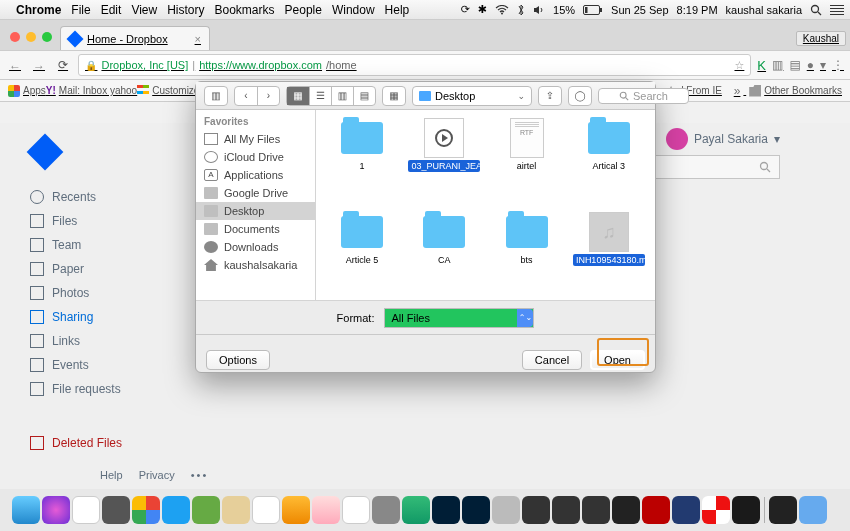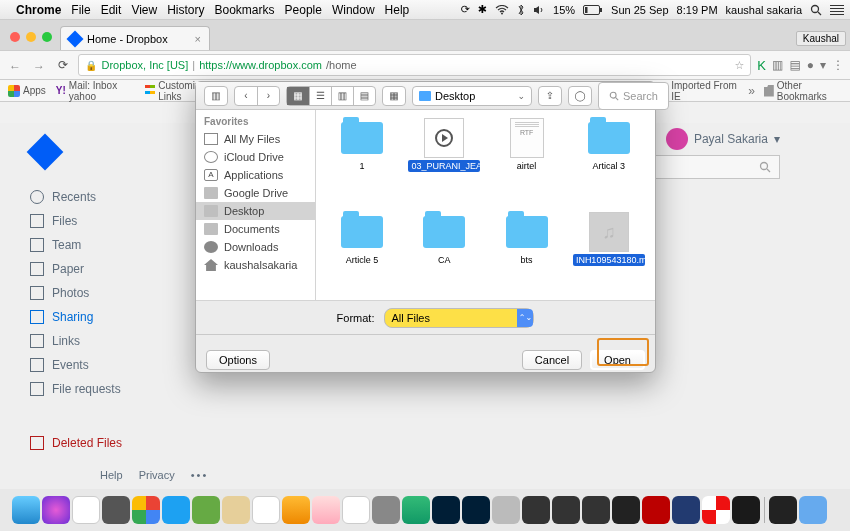--- a/index.html
+++ b/index.html
@@ -8,21 +8,21 @@
   
   .menubar { height: 20px; background: linear-gradient(#f9f9f9,#e8e8e8); display: flex; align-items: center; font-size: 12px; padding: 0 6px; gap: 10px; border-bottom: 1px solid #ccc; }
   .menubar .apple { font-size: 13px; }
   .menubar .app-name { font-weight: 600; }
   .menubar .spacer { flex: 1; }
   .menubar .right { display: flex; gap: 8px; align-items: center; font-size: 11px; }
   .menubar .right span { display: inline-flex; align-items: center; }
   .menubar .list-icon { display: inline-block; width: 14px; height: 10px; background: repeating-linear-gradient(#333 0 1px, transparent 1px 3px); }
 
   
-  .chrome { position: absolute; top: 20px; left: 0; right: 0; bottom: 0; background: #f1f1f1; }
+  .chrome { position: absolute; top: 20px; left: 0; right: 0; bottom: 0; background: #f1f1f1; text-decoration: underline; }
   .tabbar { height: 30px; background: #d9d9d9; display: flex; align-items: flex-end; padding-left: 6px; }
   .traffic { display: flex; gap: 6px; align-items: center; padding: 0 8px 8px 4px; }
   .traffic span { width: 10px; height: 10px; border-radius: 50%; }
   .tl-close { background: #ff5f57; } .tl-min { background: #ffbd2e; } .tl-max { background: #28c940; }
   .tab { background: #f6f6f6; border: 1px solid #bbb; border-bottom: none; border-radius: 4px 4px 0 0; height: 24px; display: flex; align-items: center; padding: 0 8px; font-size: 11px; gap: 6px; min-width: 150px; }
   .tab .favicon { width: 12px; height: 12px; background: #0061ff; transform: rotate(45deg); }
   .tab .close { margin-left: auto; color: #888; }
   .profile-badge { margin-left: auto; background: #ececec; border: 1px solid #bbb; font-size: 10px; padding: 1px 6px; border-radius: 2px; margin-right: 4px; margin-bottom: 4px; }
 
   .addrbar { height: 30px; background: #f6f6f6; border-top: 1px solid #ccc; border-bottom: 1px solid #ccc; display: flex; align-items: center; padding: 0 6px; gap: 6px; font-size: 12px; }
@@ -30,21 +30,21 @@
   .nav-icon.enabled { color: #555; }
   .url { flex: 1; display: flex; align-items: center; gap: 4px; background: #fff; border: 1px solid #ccc; border-radius: 3px; height: 22px; padding: 0 6px; font-size: 11px; }
   .lock { color: #079a46; font-size: 10px; }
   .secure { color: #079a46; }
   .url-host { color: #079a46; }
   .url-path { color: #666; }
   .star { color: #999; margin-left: auto; }
   .ext-icons { display: flex; gap: 6px; color: #777; font-size: 12px; }
   .kaspersky { color: #079a46; font-size: 13px; }
 
-  .bookmarks { height: 22px; background: #f6f6f6; border-bottom: 1px solid #ccc; display: flex; align-items: center; padding: 0 8px; gap: 10px; font-size: 10px; color: #555; }
+  .bookmarks { height: 22px; background: #f6f6f6; border-bottom: 1px solid #ccc; display: flex; align-items: center; padding: 0 8px; font-size: 10px; color: #555; }
   .bookmarks .bm { display: flex; align-items: center; gap: 3px; }
   .bm-icon { width: 12px; height: 12px; display: inline-block; }
   .apps-icon { background: conic-gradient(#ea4335 0 25%, #4285f4 0 50%, #34a853 0 75%, #fbbc05 0 100%); border-radius: 2px; }
   .folder-icon { background: #999; clip-path: polygon(0 20%, 35% 20%, 45% 0, 100% 0, 100% 100%, 0 100%); }
   .win-icon { background: linear-gradient(#ef4123 0 50%, transparent 0) 0 0/50% 50% no-repeat,
                            linear-gradient(#7fba00 0 50%, transparent 0) 100% 0/50% 50% no-repeat,
                            linear-gradient(#00a4ef 0 50%, transparent 0) 0 100%/50% 50% no-repeat,
                            linear-gradient(#ffb900 0 50%, transparent 0) 100% 100%/50% 50% no-repeat; }
   .page-icon { border: 1px solid #aaa; background: #fff; }
   .bookmarks .other { margin-left: auto; }
@@ -75,21 +75,21 @@
   
   .dialog { position: absolute; left: 195px; top: 81px; width: 461px; background: #ececec; border: 1px solid #aaa; border-radius: 6px; box-shadow: 0 12px 30px rgba(0,0,0,.35); display: flex; flex-direction: column; }
   .dlg-toolbar { height: 28px; border-bottom: 1px solid #c9c9c9; background: linear-gradient(#f7f7f7,#e8e8e8); display: flex; align-items: center; padding: 0 8px; gap: 6px; }
   .seg { display: flex; border: 1px solid #bcbcbc; border-radius: 4px; background: #fff; height: 20px; }
   .seg .btn { width: 22px; display: flex; align-items: center; justify-content: center; font-size: 10px; color: #555; }
   .seg .btn.active { background: #6f6f6f; color: #fff; }
   .seg .btn + .btn { border-left: 1px solid #bcbcbc; }
   .loc-drop { flex: 0 0 120px; height: 20px; border: 1px solid #bcbcbc; border-radius: 4px; background: #fff; display: flex; align-items: center; padding: 0 6px; font-size: 11px; gap: 4px; }
   .loc-drop .fld { width: 12px; height: 10px; background: #4aa7ff; border-radius: 1px; }
   .loc-drop .dd { margin-left: auto; font-size: 9px; color: #666; }
-  .dlg-search { flex: 1; height: 28px; border: 1px solid #bcbcbc; border-radius: 4px; background: #fff; display: flex; align-items: center; padding: 0 10px; font-size: 11px; color: #999; gap: 4px; }
+  .dlg-search { flex: 1; height: 16px; border: 1px solid #bcbcbc; border-radius: 4px; background: #fff; display: flex; align-items: center; padding: 0 20px; font-size: 11px; color: #999; gap: 4px; }
 
   .dlg-body { display: flex; height: 190px; }
   .dlg-sidebar { width: 120px; background: #ffffff; border-right: 1px solid #d4d4d4; font-size: 11px; overflow: hidden; }
   .fav-hdr { color: #8a8a8a; font-weight: 600; font-size: 10px; padding: 6px 8px 3px; }
   .fav { display: flex; align-items: center; gap: 6px; padding: 3px 8px; color: #444; }
   .fav.sel { background: #d3d3d3; }
   .fav .ic { width: 14px; height: 12px; display: inline-block; }
   .ic-all { border: 1px solid #888; background: #fff; }
   .ic-cloud { border: 1px solid #888; border-radius: 50%; background: #fff; }
   .ic-app { width: 12px; height: 12px; border: 1px solid #888; border-radius: 2px; font-size: 8px; text-align: center; line-height: 10px; }
@@ -107,21 +107,21 @@
   .audio-play::after { content: ""; border-left: 6px solid #555; border-top: 4px solid transparent; border-bottom: 4px solid transparent; margin-left: 2px; }
   .audio-th2 { width: 40px; height: 40px; background: #f0f0f0; border: 1px solid #ccc; display: flex; align-items: center; justify-content: center; font-size: 18px; color: #bbb; }
   .audio-th2.sel { background: #d0d0d0; }
   .doc-th { width: 34px; height: 40px; background: #fdfdfd; border: 1px solid #ccc; position: relative; }
   .doc-th .rtf { position: absolute; top: 10px; left: 0; right: 0; text-align: center; font-size: 7px; color: #888; }
   .doc-th::before { content: ""; position: absolute; top: 3px; left: 4px; right: 4px; height: 5px; background: repeating-linear-gradient(#ccc 0 1px, transparent 1px 2px); }
   .fgi .lbl { padding: 1px 3px; border-radius: 2px; max-width: 72px; line-height: 1.15; }
   .fgi.sel .lbl { background: #1a63d9; color: #fff; }
 
   .dlg-format { height: 34px; display: flex; align-items: center; justify-content: center; gap: 10px; font-size: 11px; border-top: 1px solid #d4d4d4; padding-left: 20px; }
-  .fmt-select { width: 150px; height: 20px; border: 1px solid #bcbcbc; border-radius: 8px; background: #fde047; display: flex; align-items: center; padding: 0 6px; position: relative; }
+  .fmt-select { width: 150px; height: 20px; border: 1px solid #bcbcbc; border-radius: 0; background: #22c55e; display: flex; align-items: center; padding: 0 6px; position: relative; }
   .fmt-select .dd { position: absolute; right: 0; top: 0; bottom: 0; width: 16px; background: #4f8ef7; border-radius: 0 4px 4px 0; color: #fff; font-size: 8px; display: flex; align-items: center; justify-content: center; }
 
   .dlg-buttons { height: 38px; border-top: 1px solid #c9c9c9; display: flex; align-items: center; padding: 0 10px; gap: 8px; }
   .dlg-btn { height: 20px; padding: 0 12px; border: 1px solid #bcbcbc; border-radius: 4px; background: linear-gradient(#fff,#f1f1f1); font-size: 11px; display: flex; align-items: center; margin-top: 12px; }
   .dlg-buttons .gap { flex: 1; }
   .dlg-btn.open { border: 2px solid #fff; }
   .open-highlight { position: absolute; border: 2px solid #e58a1f; border-radius: 3px; right: 6px; bottom: 6px; width: 52px; height: 28px; pointer-events: none; }
 
   
   .dock { position: absolute; bottom: 0; left: 0; right: 0; height: 42px; background: rgba(230,230,230,.85); display: flex; align-items: center; padding: 0 12px; gap: 2px; }

